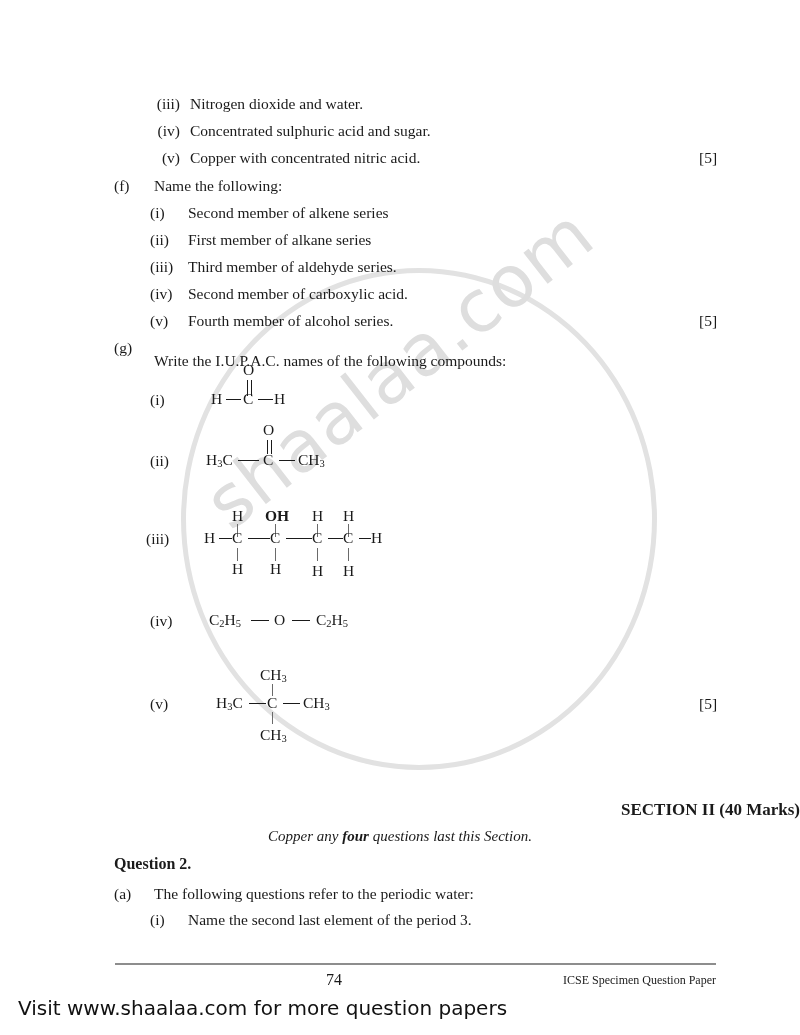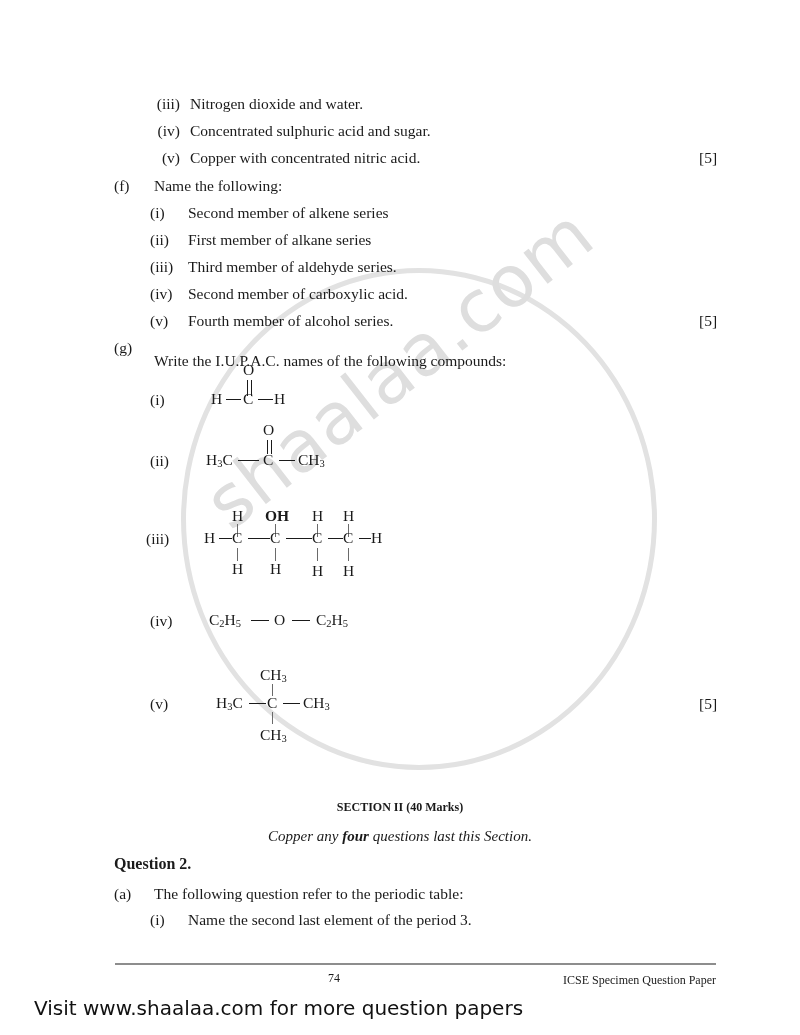--- a/index.html
+++ b/index.html
@@ -37,33 +37,33 @@
 
   
   .struct{position:absolute;font-size:15.5px;}
   .atom{position:absolute;font-size:15.5px;line-height:1;white-space:nowrap;}
   .atom sub{font-size:10.5px;vertical-align:-2px;}
   .bondh{position:absolute;height:1.4px;background:#1a1a1a;}
   .bondv{position:absolute;width:1.4px;background:#1a1a1a;}
   .bondv-thin{position:absolute;width:1.2px;background:#6a6a6a;}
 
   
-  #sec2-title{position:absolute;top:800px;left:0;width:800px;text-align:center;
-              font-size:12px;font-weight:bold;}
+  #sec2-title{position:absolute;top:800px;left:0;width:800px;text-align:right;
+              font-size:17px;font-weight:bold;}
   #sec2-sub{position:absolute;top:828px;left:0;width:800px;text-align:center;
             font-size:15px;font-style:italic;}
   #sec2-sub b{font-weight:bold;font-style:italic;}
   #q2{position:absolute;top:855px;left:114px;font-size:16px;font-weight:bold;}
 
   
   #rule{position:absolute;left:115px;top:963px;width:601px;height:1.6px;background:#8d8d8d;}
-  #pageno{position:absolute;top:971px;left:0;width:668px;text-align:center;font-size:12px;}
+  #pageno{position:absolute;top:971px;left:0;width:668px;text-align:center;font-size:16px;}
   #footer-right{position:absolute;top:973px;right:84px;font-size:12px;}
   #banner{position:absolute;top:996px;left:18px;font-size:20px;
-          font-family:"DejaVu Sans","Liberation Sans",sans-serif;color:#111;margin-left:16px;}
+          font-family:"DejaVu Sans","Liberation Sans",sans-serif;color:#111;}
 </style>
 </head>
 <body>
 
 <div id="watermark">
   <div id="wm-circle"></div>
   <div id="wm-text">shaalaa.com</div>
 </div>
 
 <div id="page">
@@ -184,21 +184,21 @@
     <div class="atom" style="left:260px;top:727px;">CH<sub>3</sub></div>
   </div>
 
   <div class="marks" style="top:695px;">[5]</div>
 
   <div id="sec2-title">SECTION II (40 Marks)</div>
   <div id="sec2-sub"><span>Copper any </span><b>four</b><span> questions last this Section.</span></div>
   <div id="q2">Question 2.</div>
 
   <div class="letter" style="top:885px;">(a)</div>
-  <div class="body-b" style="top:885px;">The following question refer to the periodic table:</div>
+  <div class="body-b" style="top:885px;">The following questions refer to the periodic water:</div>
 
   <div class="rn-b" style="left:150px;top:911px;">(i)</div>
   <div class="body-c" style="top:911px;">Name the second last element of the period 3.</div>
 
   <div id="rule"></div>
   <div id="pageno">74</div>
   <div id="footer-right">ICSE Specimen Question Paper</div>
   <div id="banner">Visit www.shaalaa.com for more question papers</div>
 
 </div>

